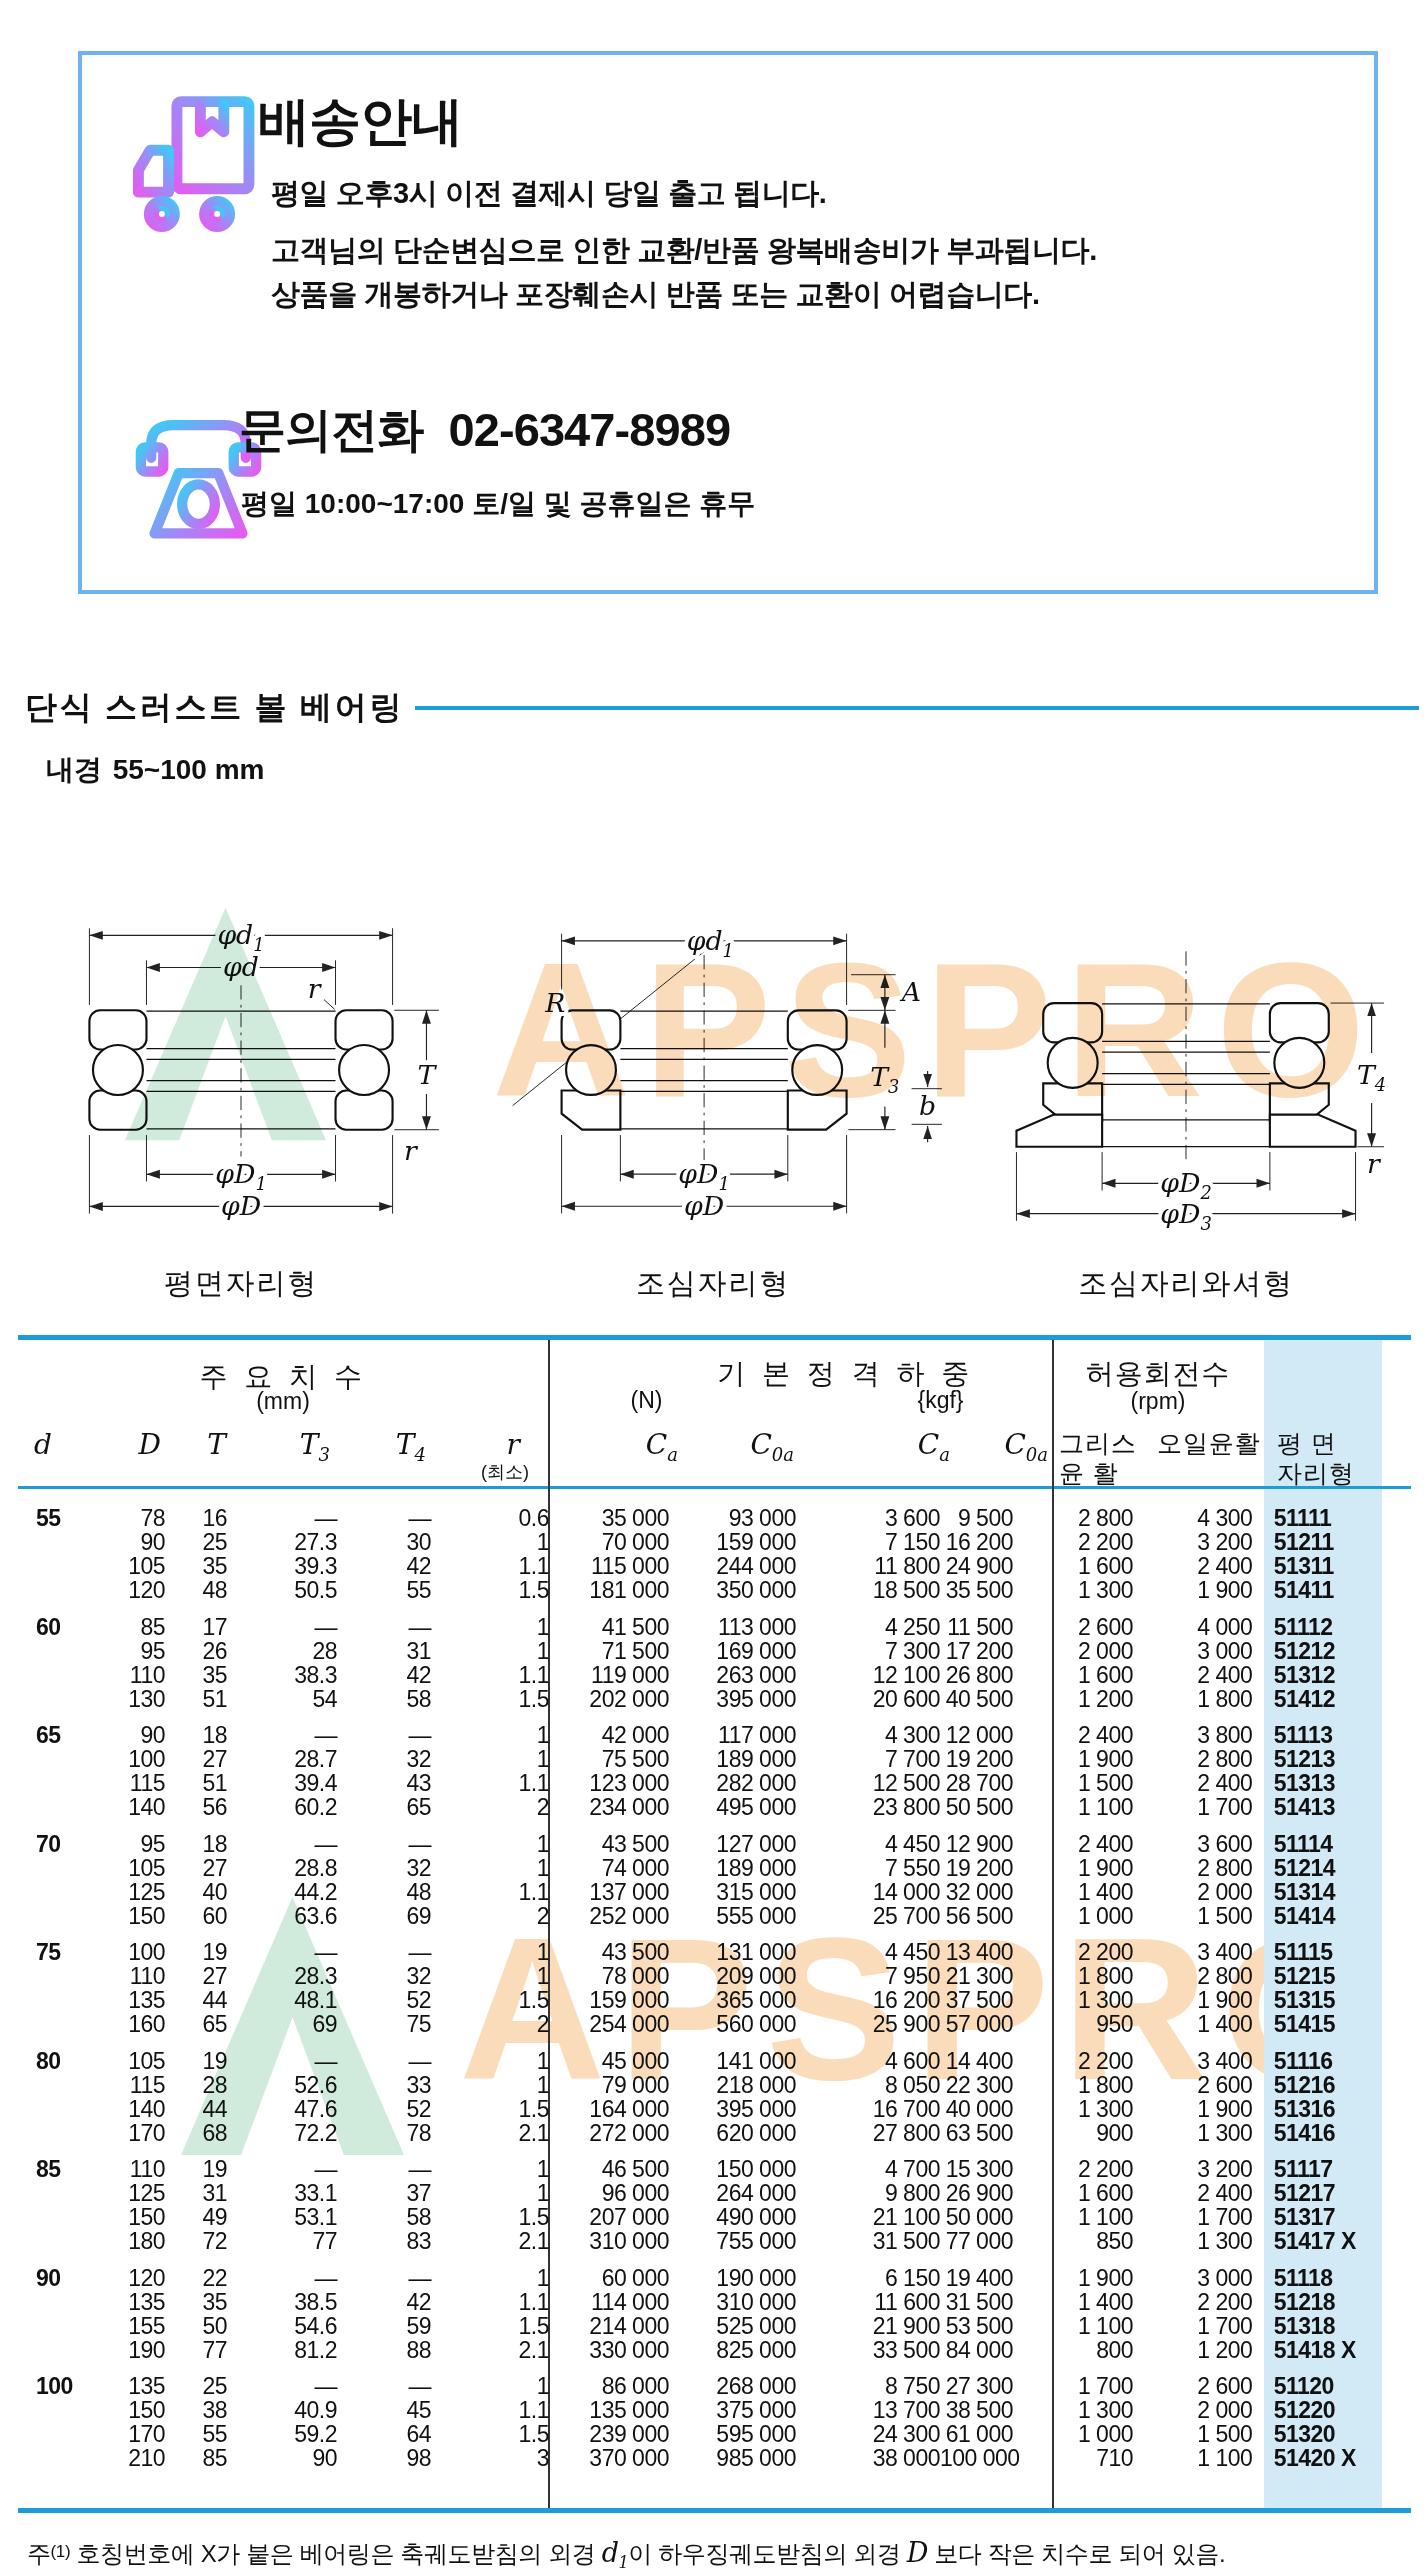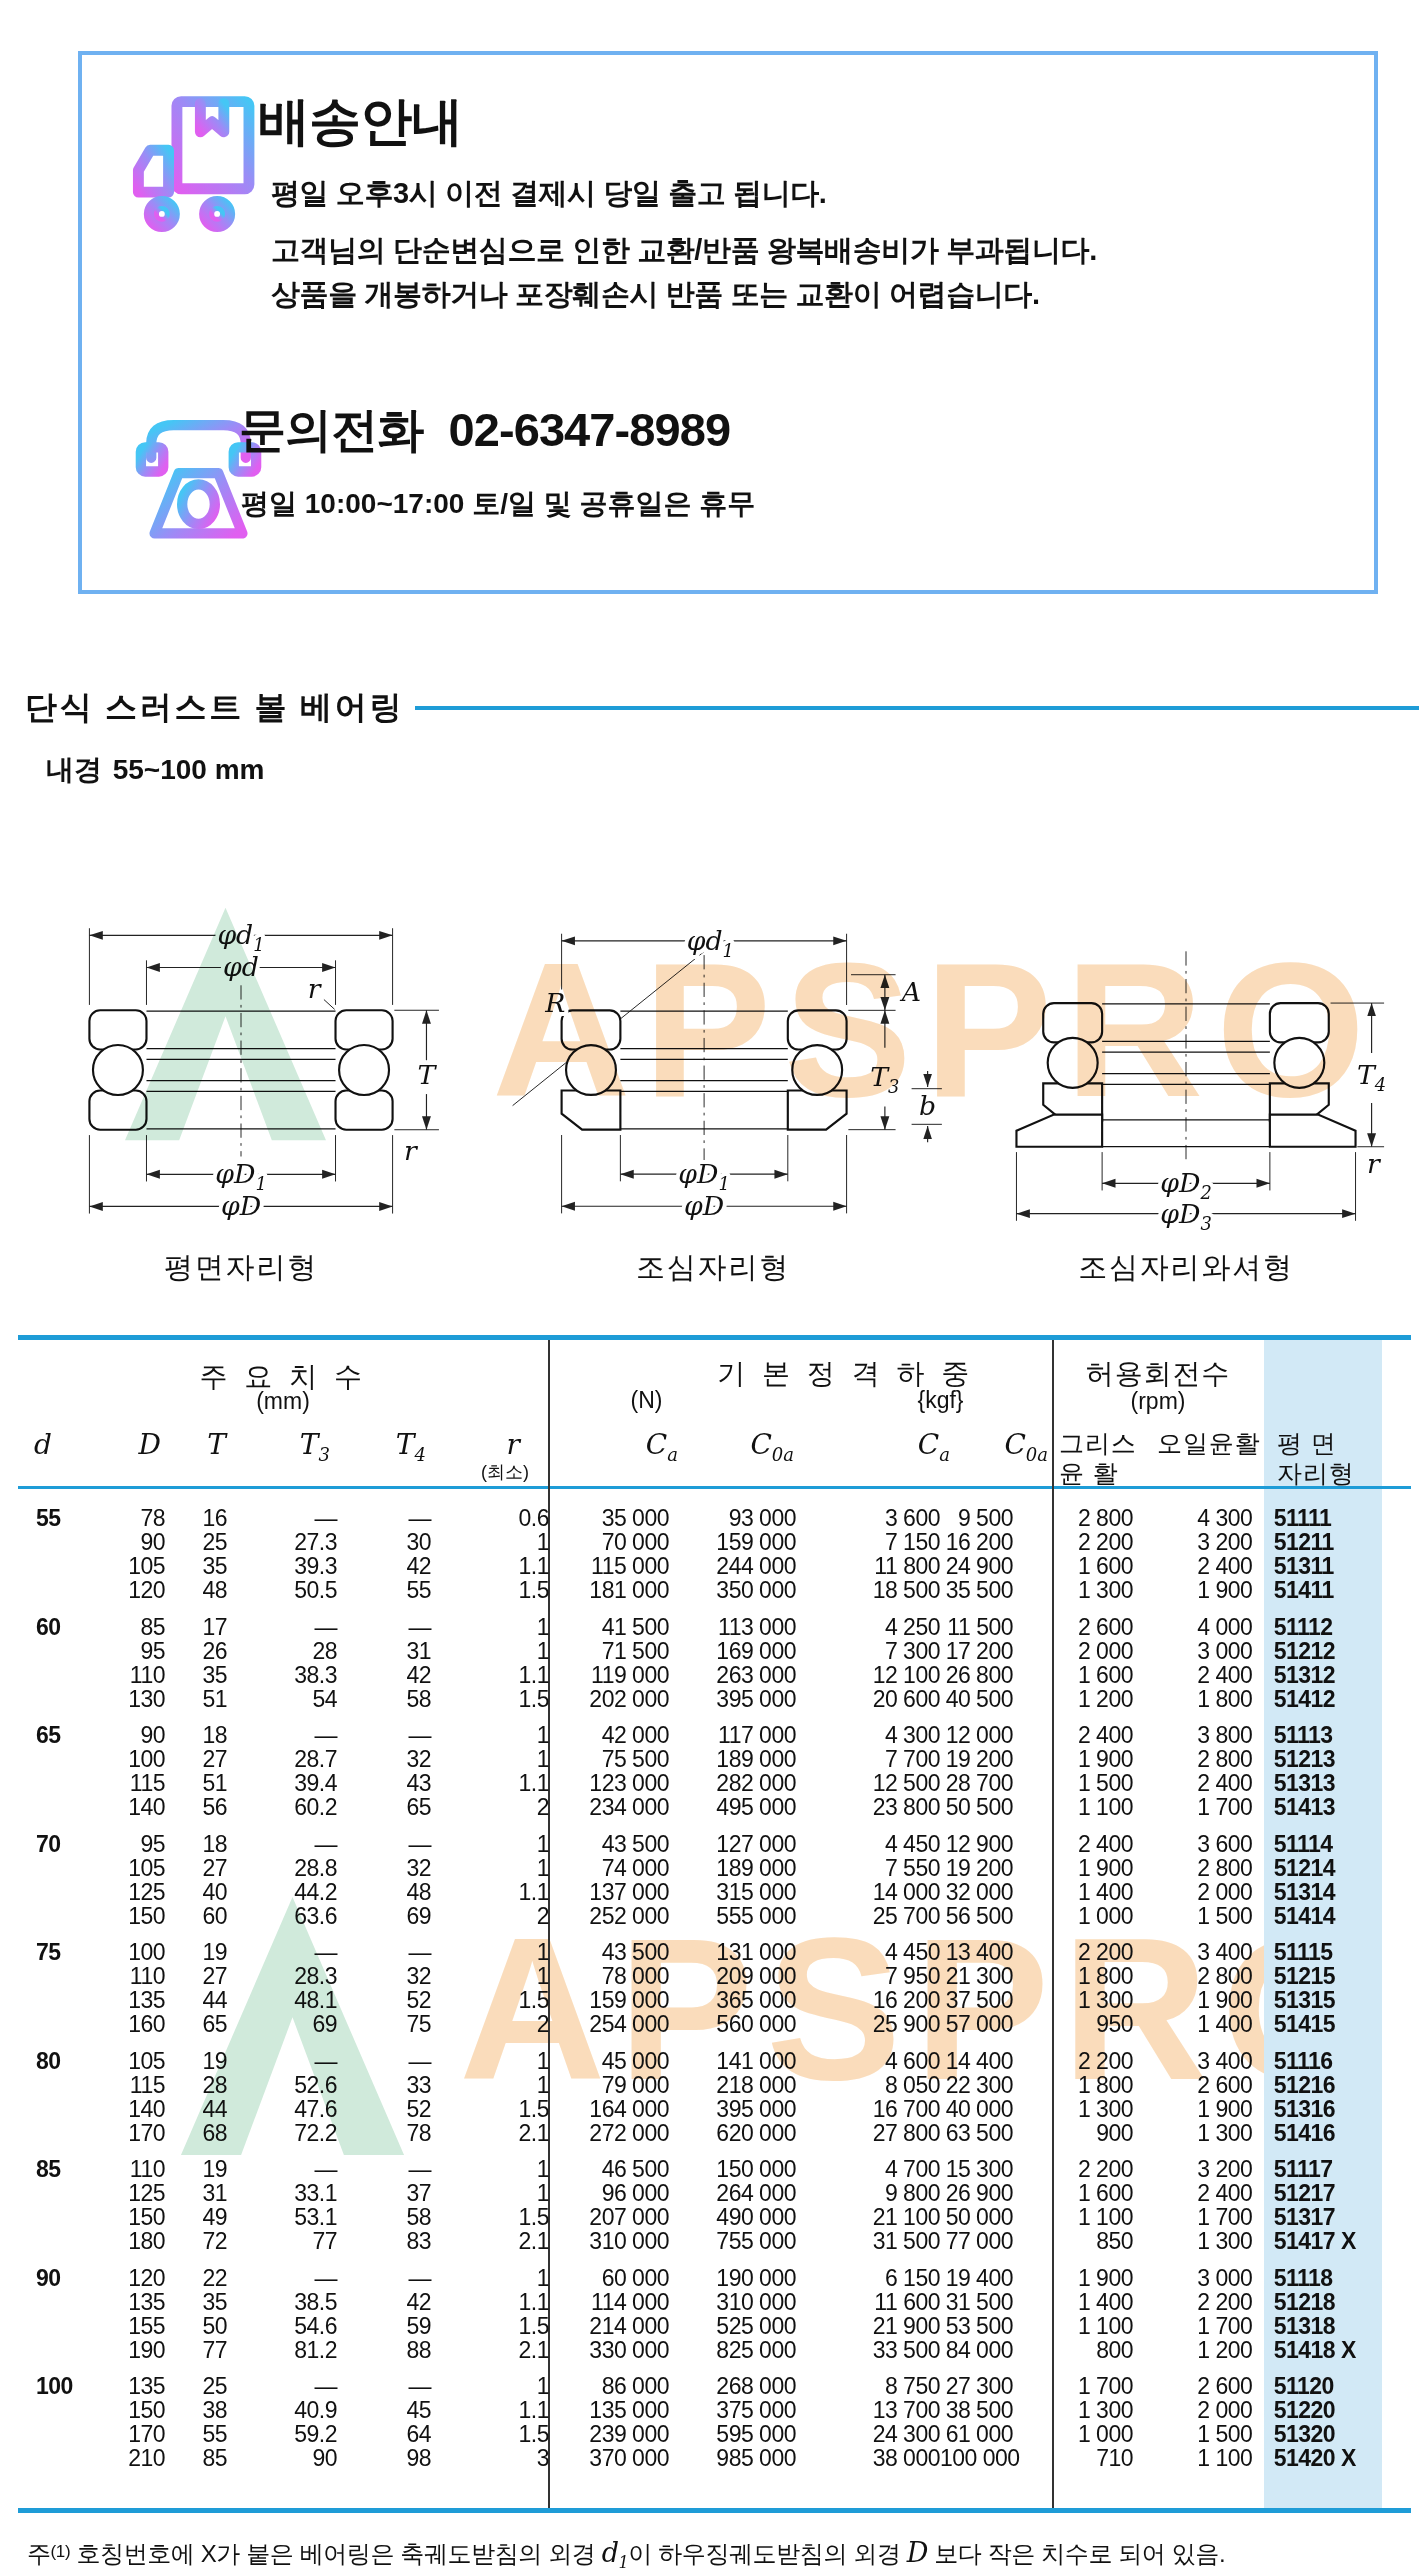--- a/index.html
+++ b/index.html
@@ -39,21 +39,21 @@
   .wm1-t { left:492px; top:934px; font-size:192px; }
   .wm2-a { left:159px; top:1897px; opacity:.55; }
   .wm2-t { left:459px; top:1907px; font-size:203px; }
 
   
   .diagrams { position:absolute; left:27px; top:896px; width:1391px; height:392px; }
   .diag { position:absolute; top:0; text-align:center; }
   .diag.d1 { left:0; width:428px; }
   .diag.d2 { left:450px; width:472px; }
   .diag.d3 { left:927px; width:464px; }
-  .diag .caption { margin-top:1px; font-size:29px; letter-spacing:1.8px; color:#111; }
+  .diag .caption { margin-top:17px; font-size:29px; letter-spacing:1.8px; color:#111; }
   .bear { stroke:#111; stroke-width:2.4; fill:#fff; }
   .race { stroke:#111; stroke-width:1.4; fill:none; }
   .axis { stroke:#111; stroke-width:1; stroke-dasharray:16 6 3 6; fill:none; }
   .ext  { stroke:#222; stroke-width:1.1; fill:none; }
   .dl   { stroke:#222; stroke-width:1.3; fill:none; }
   .dim  { font-family:"DejaVu Serif", serif; font-style:italic; font-size:30px; fill:#111;
           paint-order:stroke; stroke:#fff; stroke-width:9px; stroke-linejoin:round; }
   .dim .sb { font-size:20px; }
 
   

